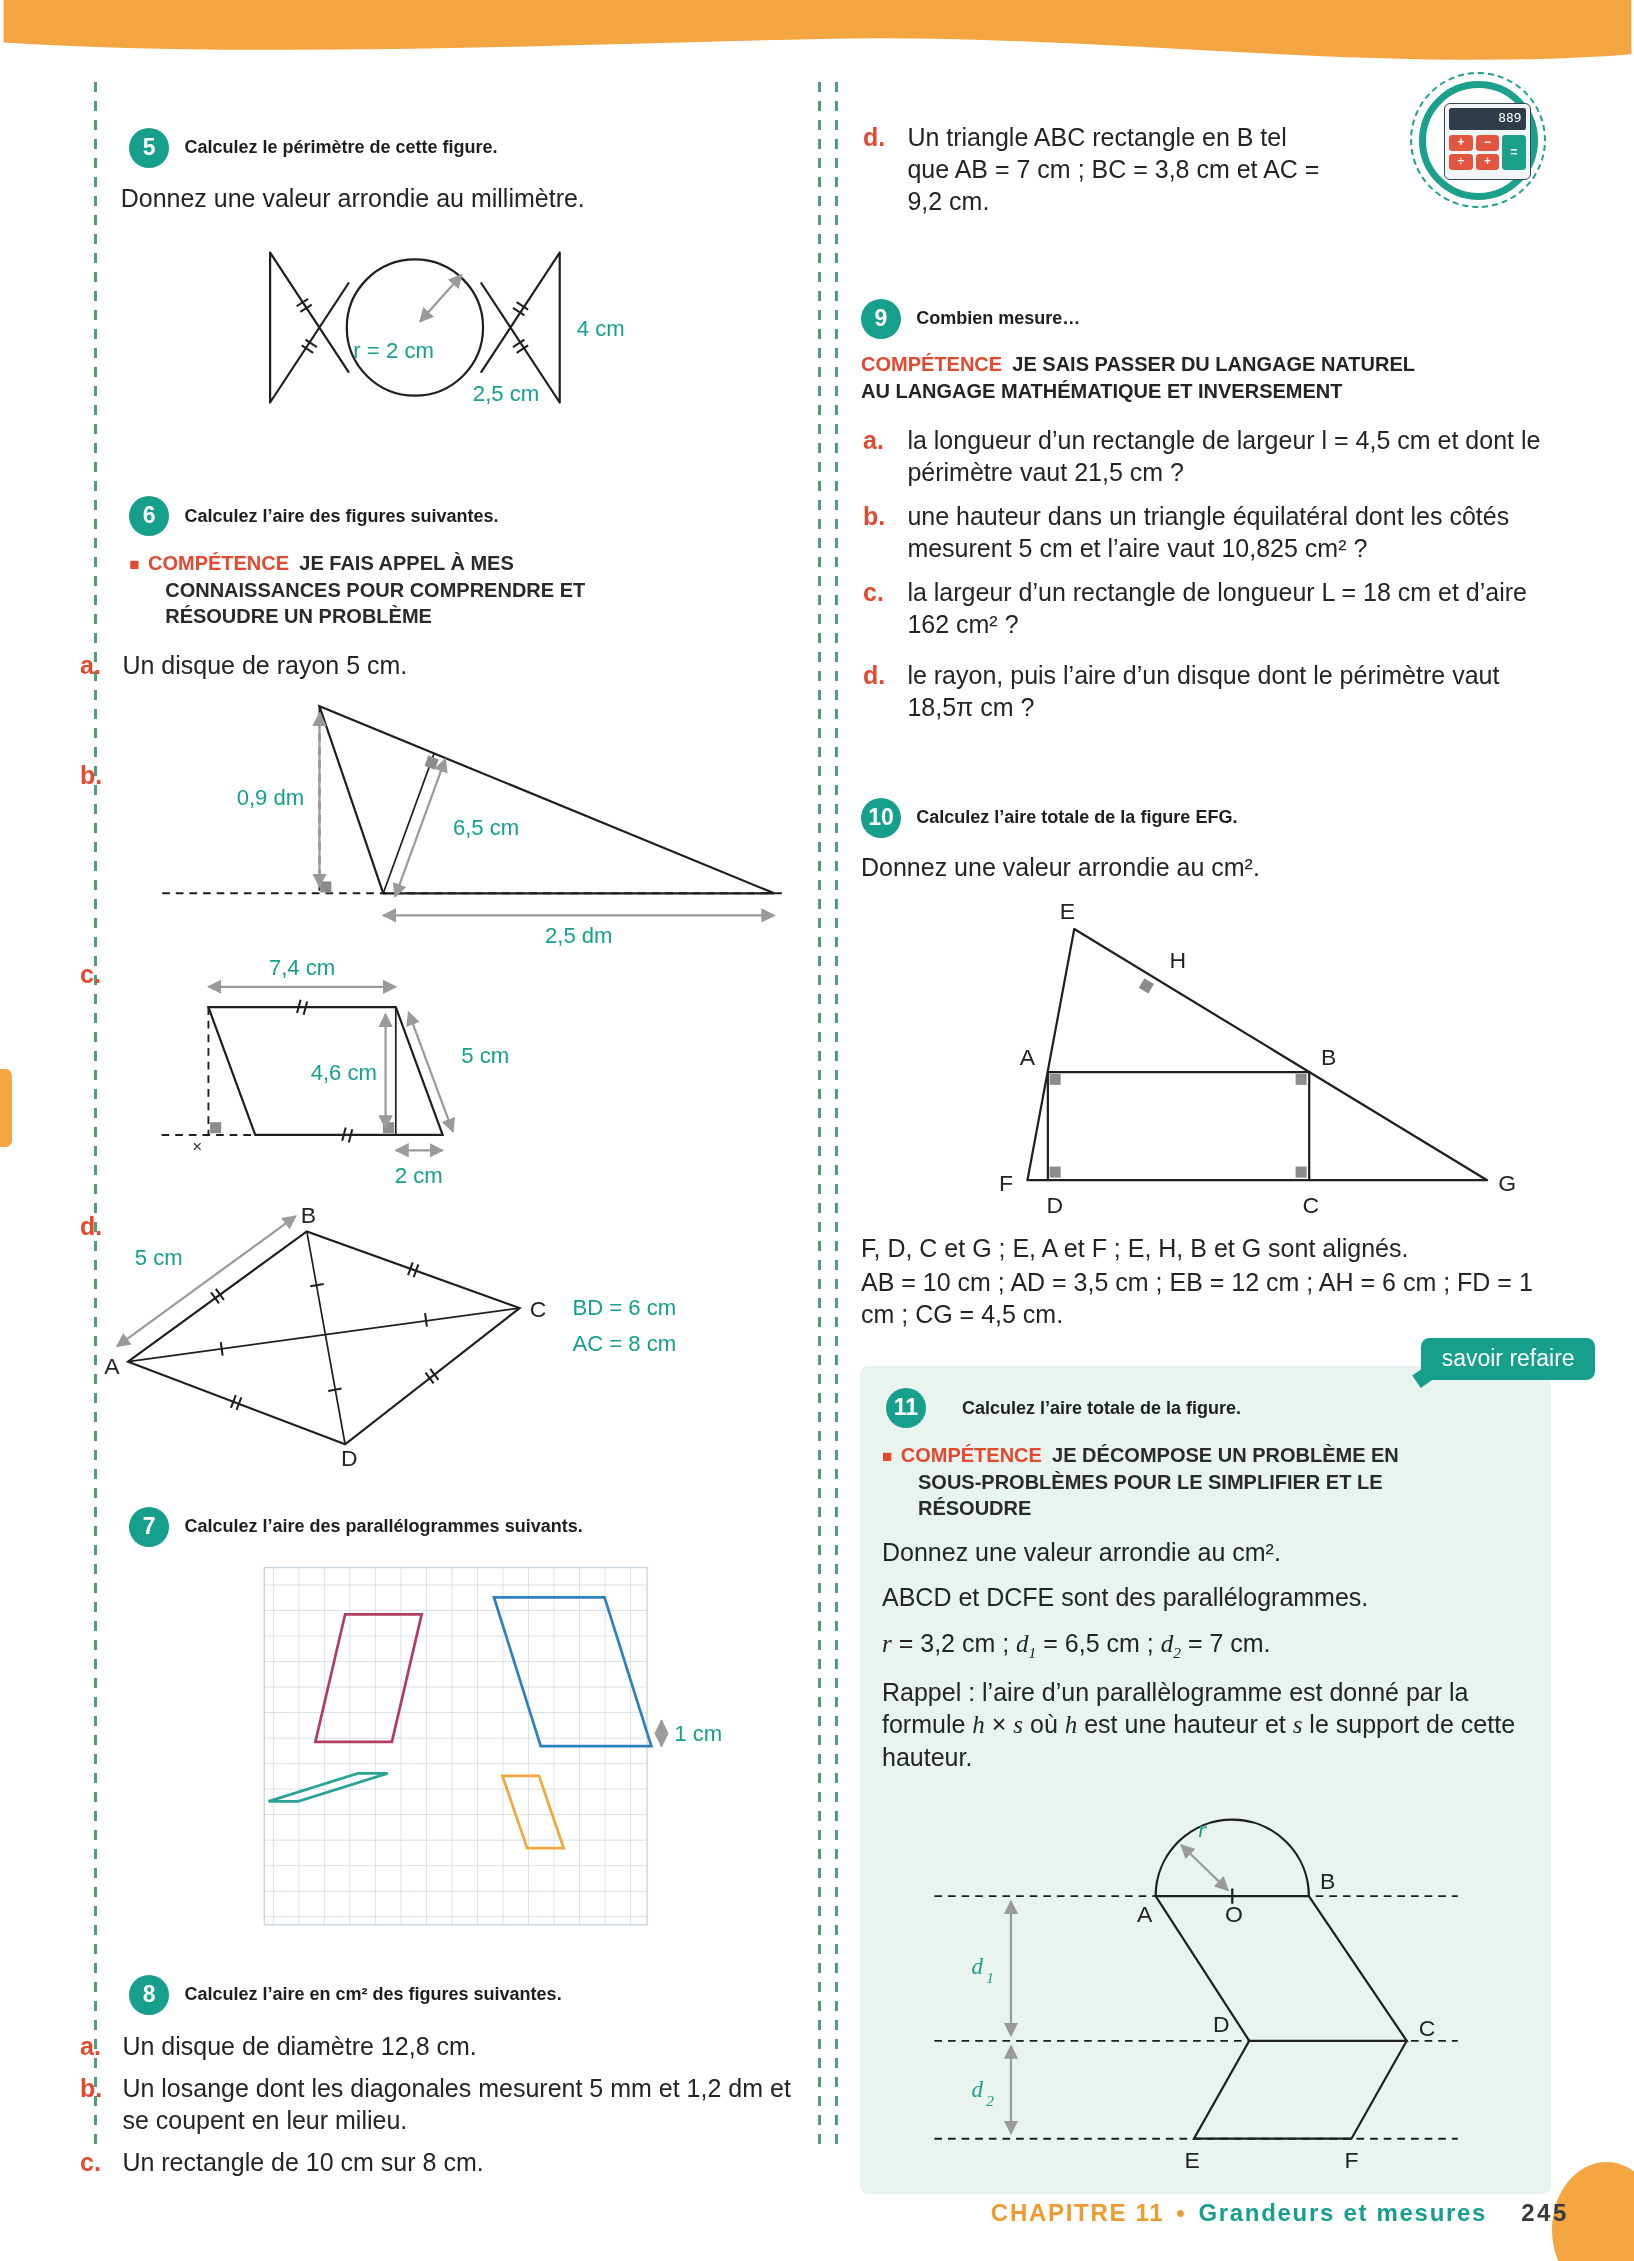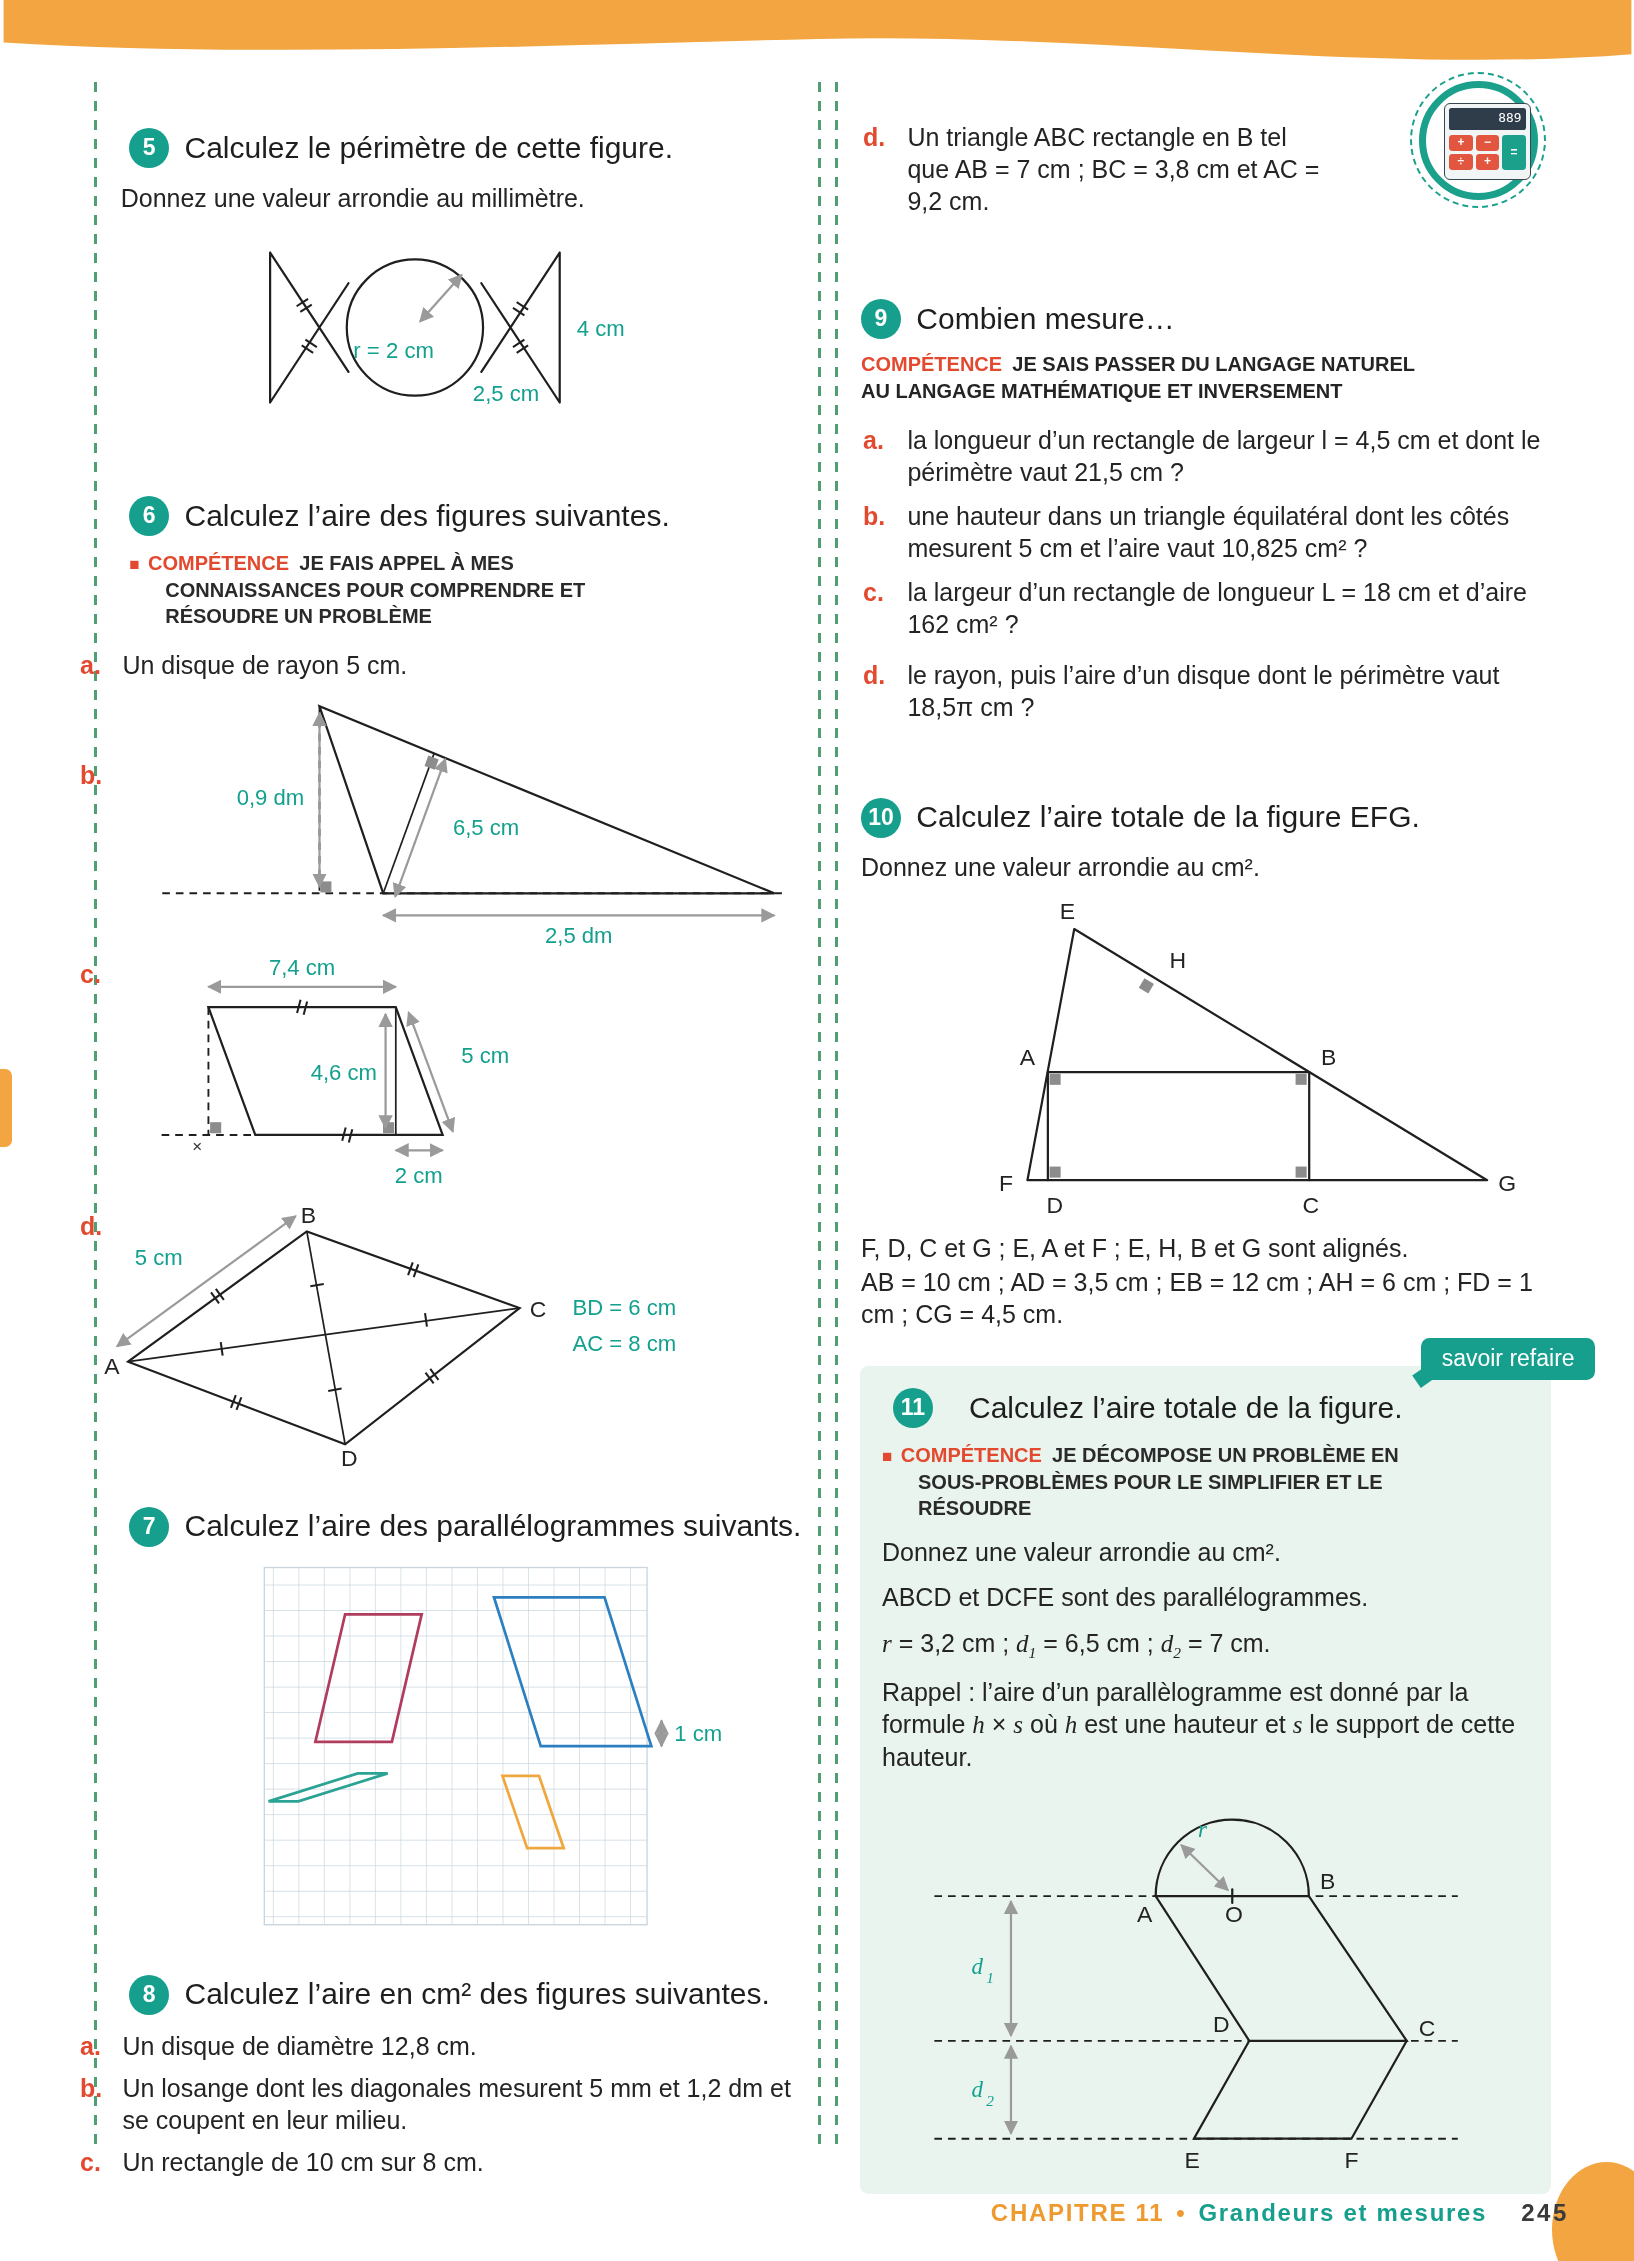--- a/index.html
+++ b/index.html
@@ -37,21 +37,21 @@
   .k.red { background:#e2563f; }
   .k.teal { background:#1ba08c; grid-column:3; grid-row:1 / 3; height:auto; }
 
   
   .col-left  { position:absolute; left:119px; top:128px; width:691px; }
   .col-right { position:absolute; left:904px; top:121px; width:647px; }
 
   .ex-header { display:flex; align-items:center; gap:15.3px; margin-left:10.2px; }
   .badge { flex:0 0 auto; width:40px; height:40px; border-radius:50%; background:#169f8d;
     color:#fff; font-weight:bold; font-size:23px; display:flex; align-items:center; justify-content:center; }
-  .ex-title { font-size:30px; font-weight:normal; color:#1e1e1e; }
+  .ex-title { font-size:18px; font-weight:bold; color:#1e1e1e; }
 
   .comp { font-size:20px; font-weight:bold; line-height:1.34; color:#2a2a2a;
     margin:13.6px 0 0 10.2px; padding-left:36px; text-indent:-36px; }
   .comp .sq  { color:#e2492f; font-size:17px; margin-right:8.5px; }
   .comp .lbl { color:#e2492f; margin-right:10.2px; }
 
   .note { margin:13.6px 0 0 1.7px; }
   .item { position:relative; margin:19px 0 0 0; padding-left:3.4px; }
   .item .letter { position:absolute; left:-39px; top:0; color:#e2492f; font-weight:bold; }
   .col-right .item .letter { left:-41px; }
@@ -69,21 +69,21 @@
   .sr-wrap { margin-top:8.5px; text-align:right; position:relative; z-index:2; margin-right:-44px; }
   .sr { position:relative; display:inline-block; background:#169f8d; color:#fff;
     font-size:23px; padding:5.1px 20.4px 6.8px; border-radius:8.5px; }
   .sr::after { content:""; position:absolute; left:-6px; bottom:-5.1px; width:15.3px; height:15.3px;
     background:#169f8d; transform:rotate(55deg); z-index:-1; }
 
   
   .panel { position:relative; margin:-13.6px 0 0 -44px; width:691px; background:#e9f4ee;
     border-radius:8.5px; padding:22px 22px 17px; }
   .panel .comp { margin-left:0; }
-  .panel .ex-header { margin-left:11px;gap:36px; }
+  .panel .ex-header { margin-left:4px;gap:36px; }
   .panel .note, .panel .pline { margin:13.6px 0 0 0; }
 
   .var { font-family:"Liberation Serif", serif; font-style:italic; }
   sub.var { font-size:0.62em; }
 
   
   svg.fig { display:block; overflow:visible; }
   svg .m  { font-family:"Liberation Sans", sans-serif; font-size:26px; fill:#13a08e; }
   svg .pt { font-family:"Liberation Sans", sans-serif; font-size:27px; fill:#232323; }
   svg .mv { font-family:"Liberation Serif", serif; font-style:italic; font-size:27px; fill:#13a08e; }

